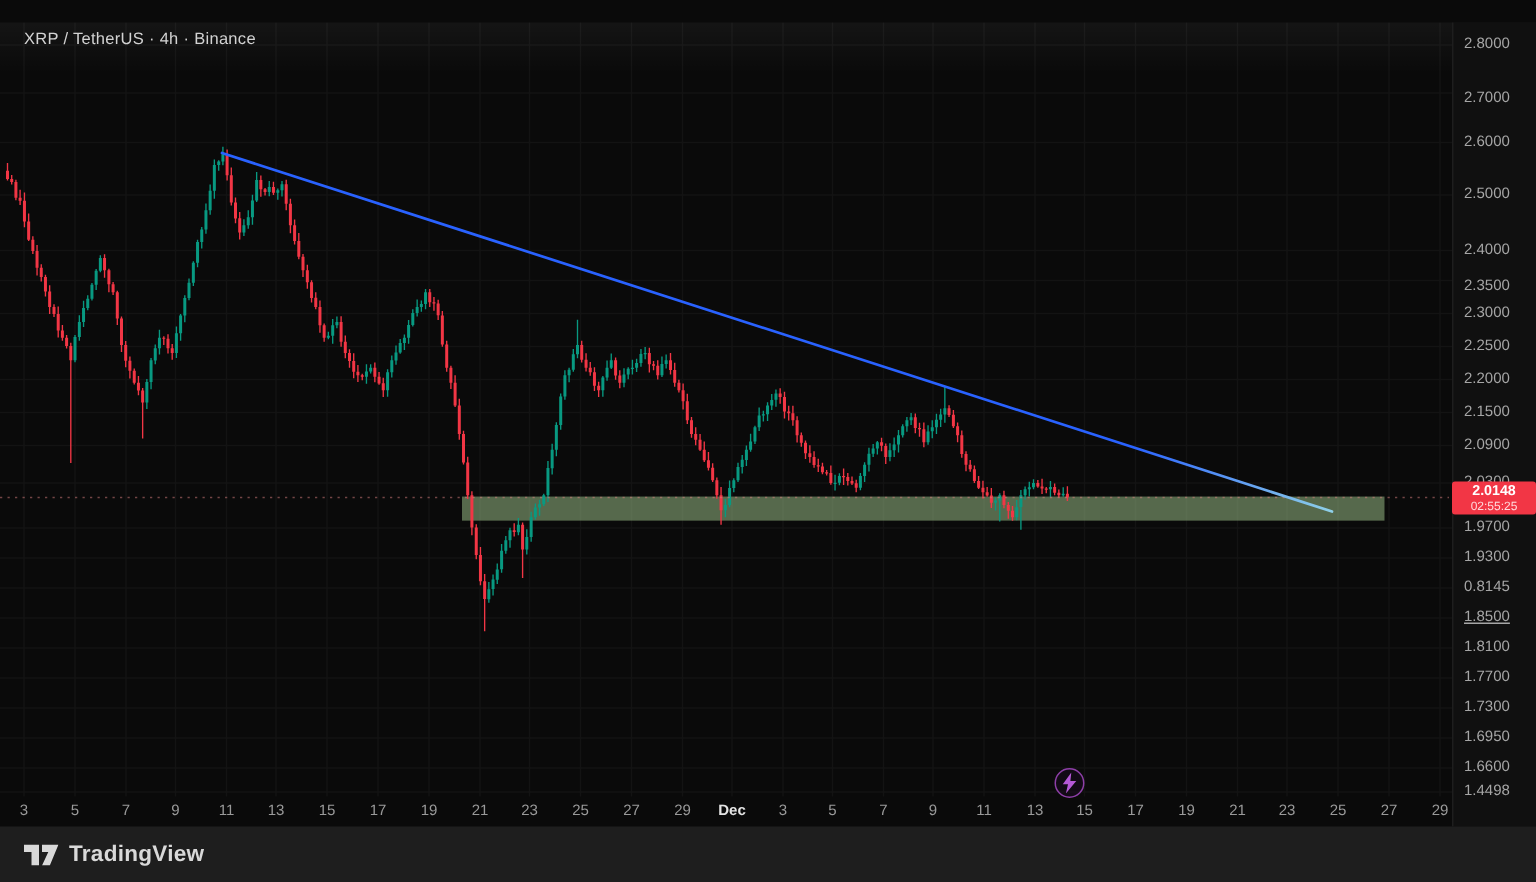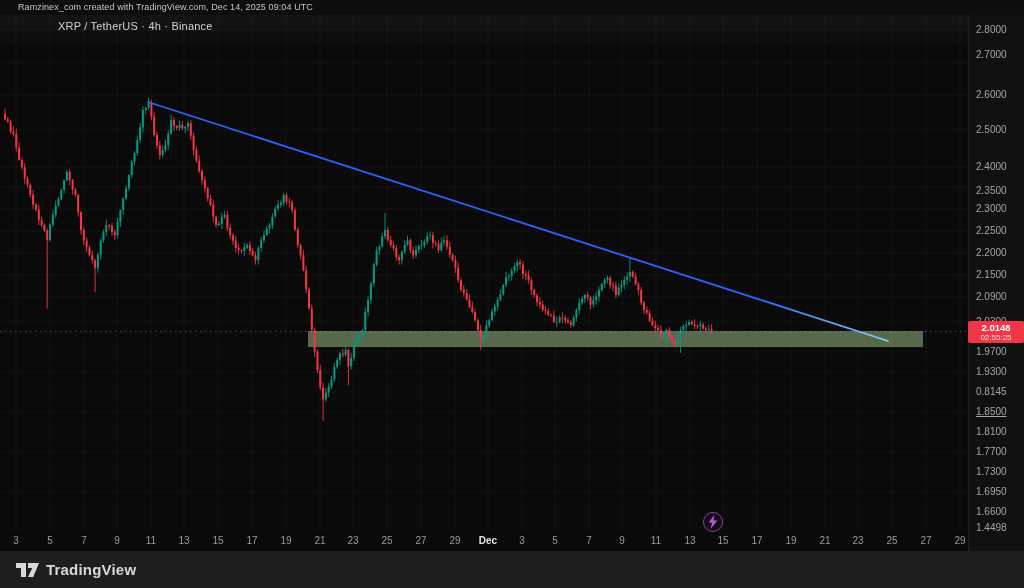--- a/index.html
+++ b/index.html
@@ -9,21 +9,21 @@
   
   #attribution-bar{position:absolute;left:0;top:0;width:1024px;height:15px;
     background:#0d0d0d;color:#c6c6c6;font-size:9px;line-height:15px;
     padding-left:18px;box-sizing:border-box;letter-spacing:.1px;}
   
   #pane-top-gradient{position:absolute;left:0;top:15px;width:1024px;height:34px;
     background:linear-gradient(to bottom,rgba(255,255,255,0.045),rgba(255,255,255,0));
     pointer-events:none;}
   
   #symbol-legend{position:absolute;left:16px;top:20px;color:#d2d2d2;font-size:11px;
-    letter-spacing:.2px;z-index:5;margin-left:42px;}
+    letter-spacing:.2px;z-index:5;}
   
   #chart-svg{position:absolute;left:0;top:0;z-index:1;}
   
   #price-axis{position:absolute;left:968px;top:15px;width:56px;height:536px;
     background:#101010;border-left:1px solid rgba(255,255,255,0.06);
     box-sizing:border-box;z-index:2;}
   .price-axis-label{position:absolute;left:7px;color:#a6a6a6;font-size:10px;
     height:12px;line-height:12px;white-space:nowrap;}
   #last-price-label{position:absolute;left:968px;top:321px;width:56px;height:22px;
     background:#f23645;border-radius:2px;z-index:6;display:flex;flex-direction:column;
@@ -45,23 +45,20 @@
     background:#1e1e1e;display:flex;align-items:center;padding-left:16px;
     box-sizing:border-box;z-index:3;}
   #tradingview-logo{display:flex;align-items:center;gap:7px;cursor:pointer;}
   #brand-name{color:#d9d9d9;font-size:15px;font-weight:bold;letter-spacing:.2px;text-align:center;}
 </style>
 </head>
 <body>
 
 <div id="stage">
 
-  <div id="attribution-bar">
-    <span>Ramzinex_com created with TradingView.com, Dec 14, 2025 09:04 UTC</span>
-  </div>
 
   <svg id="chart-svg" width="1024" height="588">
       <path d="M16 15V531M50 15V531M84 15V531M117 15V531M151 15V531M184 15V531M218 15V531M252 15V531M286 15V531M320 15V531M353 15V531M387 15V531M421 15V531M455 15V531M488 15V531M522 15V531M555 15V531M589 15V531M622 15V531M656 15V531M690 15V531M723 15V531M757 15V531M791 15V531M825 15V531M858 15V531M892 15V531M926 15V531M960 15V531M0 30H968M0 62H968M0 95H968M0 130H968M0 167H968M0 187H968M0 209H968M0 231H968M0 253H968M0 275H968M0 297H968M0 322H968M0 352H968M0 372H968M0 392H968M0 412H968M0 432H968M0 452H968M0 472H968M0 492H968M0 512H968M0 528H968" stroke="rgba(255,255,255,0.04)" stroke-width="1" fill="none"></path>
       <rect x="308" y="331.04112697317373" width="615" height="16.04944699631784" fill="rgba(134,165,118,0.62)"></rect>
       <path d="M50.0 223.3V241.5M52.9 210.1V227.1M55.7 200.5V218.0M58.5 196.9V206.9M61.3 188.6V200.3M64.1 179.3V193.3M66.9 170.1V181.5M97.9 252.6V272.6M100.7 238.6V259.5M103.5 229.7V242.9M106.3 219.9V236.3M117.6 217.7V238.6M120.4 209.4V227.1M123.2 196.9V214.9M126.0 185.6V200.1M128.9 174.2V190.7M131.7 159.9V178.2M134.5 151.3V165.6M137.3 135.7V155.8M140.1 123.0V143.2M142.9 106.3V132.5M145.8 106.8V113.9M148.6 97.9V110.2M162.6 146.1V157.4M165.5 140.1V152.5M168.3 129.8V149.9M171.1 114.7V134.6M179.5 120.6V130.8M185.2 125.6V133.1M188.0 120.7V131.0M218.9 221.2V226.1M221.8 212.7V229.2M224.6 211.0V218.8M244.3 242.8V255.9M247.1 242.8V249.0M258.4 246.1V264.5M261.2 237.0V251.7M264.0 230.4V243.2M266.8 226.0V235.9M269.6 223.0V233.4M272.4 213.4V229.1M275.2 206.2V217.6M278.1 199.7V211.0M280.9 200.4V207.9M283.7 192.7V206.1M325.9 388.0V401.9M328.7 383.0V397.0M331.5 375.7V389.3M334.4 362.7V381.9M337.2 357.3V369.1M340.0 351.8V365.2M345.6 345.3V356.8M351.2 352.8V369.6M354.1 341.1V361.1M356.9 335.6V346.3M359.7 333.2V343.9M362.5 329.1V337.4M365.3 307.4V334.6M368.1 295.9V316.4M370.9 281.5V304.2M373.8 262.4V286.5M376.6 246.8V266.5M379.4 245.1V254.9M382.2 232.6V247.8M385.0 213.1V238.9M401.9 250.7V264.5M404.7 240.3V253.9M407.5 235.6V246.0M416.0 245.5V258.2M418.8 244.8V252.9M421.6 239.8V249.7M424.4 239.2V248.0M427.3 232.6V244.5M430.1 231.3V239.5M441.3 237.7V251.4M444.1 236.3V245.6M483.6 332.7V344.8M486.4 320.4V338.1M489.2 318.8V328.2M492.0 308.5V321.3M494.8 303.3V315.6M497.6 297.0V310.6M500.4 289.2V301.1M503.3 283.9V296.0M506.1 271.6V287.3M508.9 273.8V281.0M511.7 268.1V280.6M514.5 262.7V273.3M517.3 259.7V271.2M556.7 316.5V327.0M559.6 315.5V323.5M573.6 315.3V326.9M576.4 308.1V321.4M579.3 298.5V314.4M582.1 296.0V304.7M584.9 294.0V303.0M593.3 295.5V307.5M596.1 291.7V304.6M599.0 286.6V301.6M601.8 282.9V291.6M604.6 278.0V287.8M607.4 275.3V283.4M618.7 283.5V296.5M621.5 280.1V292.2M624.3 275.8V289.4M627.1 272.5V284.6M629.9 257.7V281.9M663.7 331.5V340.3M666.5 328.8V347.6M677.8 333.3V346.9M680.6 326.7V353.1M683.4 324.3V333.0M686.2 321.1V331.0M689.0 319.5V326.1M700.3 320.6V331.5M708.8 324.8V331.1" stroke="#089981" stroke-width="0.9" fill="none"></path>
       <path d="M5.0 108.7V120.4M7.8 116.7V123.0M10.6 119.8V133.5M13.4 126.5V136.7M16.3 128.4V151.5M19.1 142.4V160.7M21.9 157.5V169.4M24.7 163.4V183.7M27.5 176.2V187.7M30.3 183.1V197.6M33.1 190.2V209.3M36.0 202.9V211.3M38.8 204.3V225.0M41.6 216.7V227.1M44.4 223.3V232.3M47.2 228.5V308.6M69.7 169.5V185.2M72.6 179.1V194.9M75.4 188.0V196.7M78.2 193.8V216.7M81.0 211.0V234.6M83.8 227.4V244.9M86.6 237.6V252.4M89.5 245.7V256.4M92.3 250.7V263.5M95.1 258.7V292.3M109.2 224.1V230.0M112.0 222.9V235.6M114.8 229.4V239.9M151.4 99.6V120.4M154.2 111.7V137.0M157.0 131.7V148.9M159.8 141.3V159.6M173.9 117.0V131.1M176.7 125.3V130.4M182.3 121.1V130.0M190.8 119.9V140.2M193.6 132.5V155.5M196.4 146.3V163.0M199.2 155.4V172.8M202.0 169.3V184.6M204.9 176.5V192.5M207.7 186.8V201.7M210.5 194.8V206.2M213.3 200.4V221.9M216.1 215.7V227.9M227.4 210.9V231.2M230.2 223.7V238.8M233.0 232.8V245.1M235.8 235.5V252.2M238.6 243.4V254.6M241.5 249.1V253.5M249.9 241.6V254.9M252.7 248.0V256.5M255.5 251.8V264.6M286.5 192.6V204.6M289.3 198.0V207.1M292.1 199.9V213.4M294.9 207.4V231.1M297.8 227.2V247.8M300.6 243.9V259.3M303.4 250.1V271.4M306.2 265.9V293.1M309.0 287.1V309.6M311.8 304.5V332.7M314.6 327.5V356.8M317.5 349.5V372.8M320.3 364.7V390.2M323.1 382.7V420.8M342.8 348.8V357.7M348.4 348.4V385.3M387.8 227.2V241.7M390.7 235.5V247.6M393.5 241.4V250.5M396.3 244.8V260.6M399.1 254.5V264.7M410.4 238.3V253.1M413.2 246.8V258.8M432.9 231.8V248.4M435.7 240.7V246.8M438.5 240.1V253.0M447.0 235.4V249.6M449.8 241.8V257.9M452.6 253.1V261.6M455.4 255.7V273.0M458.2 262.5V282.7M461.0 278.0V291.9M463.8 284.9V296.8M466.7 289.4V300.6M469.5 294.4V308.0M472.3 301.4V313.7M475.1 308.8V321.3M477.9 318.4V332.5M480.7 324.7V349.9M520.1 258.9V269.1M523.0 261.2V279.0M525.8 270.5V280.3M528.6 270.5V283.8M531.4 277.5V295.0M534.2 288.4V297.9M537.0 293.7V306.0M539.9 296.9V308.5M542.7 300.9V311.9M545.5 305.9V314.6M548.3 308.5V316.2M551.1 313.4V317.0M553.9 310.3V323.1M562.4 312.3V323.4M565.2 315.4V323.6M568.0 317.6V323.4M570.8 319.9V328.1M587.7 291.9V300.8M590.5 295.7V309.4M610.2 275.7V288.9M613.0 281.8V291.2M615.9 281.7V298.1M632.7 270.1V278.0M635.6 273.4V285.4M638.4 281.7V294.8M641.2 287.0V305.1M644.0 300.9V314.1M646.8 306.6V314.5M649.6 310.4V322.0M652.4 317.4V326.0M655.3 320.5V332.4M658.1 324.6V331.2M660.9 325.3V338.7M669.3 327.2V338.9M672.2 334.6V345.8M675.0 337.3V347.2M691.9 320.0V325.2M694.7 319.1V329.4M697.5 324.7V328.9M703.1 322.3V330.2M705.9 326.3V331.7M711.6 324.1V334.0" stroke="#f23645" stroke-width="0.9" fill="none"></path>
       <path d="M49.0 224.6h2v15.6h-2ZM51.9 214.7h2v10.0h-2ZM54.7 205.4h2v9.3h-2ZM57.5 199.1h2v6.2h-2ZM60.3 189.8h2v9.4h-2ZM63.1 180.5h2v9.3h-2ZM65.9 172.0h2v8.5h-2ZM96.9 254.7h2v13.6h-2ZM99.7 240.2h2v14.4h-2ZM102.5 232.2h2v8.1h-2ZM105.3 225.1h2v7.0h-2ZM116.6 222.1h2v13.2h-2ZM119.4 210.3h2v11.8h-2ZM122.2 198.7h2v11.6h-2ZM125.0 188.5h2v10.2h-2ZM127.9 175.1h2v13.4h-2ZM130.7 161.4h2v13.7h-2ZM133.5 153.0h2v8.4h-2ZM136.3 140.1h2v12.9h-2ZM139.1 127.2h2v12.9h-2ZM141.9 110.0h2v17.2h-2ZM144.8 107.7h2v2.3h-2ZM147.6 102.9h2v4.8h-2ZM161.6 150.1h2v4.9h-2ZM164.5 144.9h2v5.2h-2ZM167.3 133.6h2v11.3h-2ZM170.1 120.0h2v13.6h-2ZM178.5 124.7h2v3.3h-2ZM184.2 126.8h2v1.7h-2ZM187.0 122.9h2v3.9h-2ZM217.9 223.8h2v1.3h-2ZM220.8 216.9h2v6.9h-2ZM223.6 214.7h2v2.2h-2ZM243.3 247.6h2v3.5h-2ZM246.1 245.2h2v2.5h-2ZM257.4 248.1h2v12.1h-2ZM260.2 240.2h2v7.9h-2ZM263.0 235.0h2v5.3h-2ZM265.8 228.6h2v6.4h-2ZM268.6 225.1h2v3.5h-2ZM271.4 216.7h2v8.5h-2ZM274.2 208.7h2v7.9h-2ZM277.1 204.7h2v4.0h-2ZM279.9 202.6h2v2.1h-2ZM282.7 194.9h2v7.8h-2ZM324.9 392.8h2v6.7h-2ZM327.7 386.4h2v6.3h-2ZM330.5 379.6h2v6.9h-2ZM333.4 367.1h2v12.4h-2ZM336.2 360.1h2v7.0h-2ZM339.0 353.5h2v6.6h-2ZM344.6 349.9h2v4.9h-2ZM350.2 358.0h2v8.3h-2ZM353.1 344.8h2v13.2h-2ZM355.9 338.4h2v6.4h-2ZM358.7 336.2h2v2.2h-2ZM361.5 330.1h2v6.1h-2ZM364.3 312.0h2v18.1h-2ZM367.1 299.8h2v12.3h-2ZM369.9 283.4h2v16.4h-2ZM372.8 264.4h2v19.0h-2ZM375.6 250.2h2v14.2h-2ZM378.4 246.5h2v3.7h-2ZM381.2 236.2h2v10.3h-2ZM384.0 230.0h2v6.2h-2ZM400.9 251.7h2v8.5h-2ZM403.7 245.1h2v6.6h-2ZM406.5 240.2h2v4.9h-2ZM415.0 249.7h2v5.5h-2ZM417.8 245.8h2v3.9h-2ZM420.6 245.2h2v0.8h-2ZM423.4 242.0h2v3.2h-2ZM426.3 236.0h2v6.0h-2ZM429.1 235.3h2v0.8h-2ZM440.3 242.7h2v7.5h-2ZM443.1 240.2h2v2.4h-2ZM482.6 336.5h2v3.6h-2ZM485.4 325.4h2v11.2h-2ZM488.2 320.2h2v5.2h-2ZM491.0 311.4h2v8.8h-2ZM493.8 306.5h2v4.9h-2ZM496.6 299.8h2v6.8h-2ZM499.4 294.4h2v5.4h-2ZM502.3 284.9h2v9.4h-2ZM505.1 277.0h2v7.9h-2ZM507.9 276.2h2v0.8h-2ZM510.7 270.4h2v5.8h-2ZM513.5 266.6h2v3.8h-2ZM516.3 262.3h2v4.2h-2ZM555.7 321.9h2v0.8h-2ZM558.6 317.4h2v4.5h-2ZM572.6 317.4h2v7.8h-2ZM575.4 309.9h2v7.4h-2ZM578.3 302.5h2v7.4h-2ZM581.1 299.0h2v3.5h-2ZM583.9 294.9h2v4.1h-2ZM592.3 300.2h2v4.4h-2ZM595.1 296.4h2v3.8h-2ZM598.0 290.1h2v6.3h-2ZM600.8 284.1h2v6.1h-2ZM603.6 280.2h2v3.9h-2ZM606.4 278.1h2v2.1h-2ZM617.7 287.6h2v7.3h-2ZM620.5 284.9h2v2.6h-2ZM623.3 279.8h2v5.1h-2ZM626.1 276.4h2v3.4h-2ZM628.9 272.1h2v4.3h-2ZM662.7 333.6h2v1.5h-2ZM665.5 330.1h2v3.5h-2ZM676.8 338.1h2v6.7h-2ZM679.6 330.1h2v7.9h-2ZM682.4 326.1h2v4.0h-2ZM685.2 324.8h2v1.4h-2ZM688.0 322.0h2v2.8h-2ZM699.3 324.6h2v1.5h-2ZM707.8 329.2h2v1.0h-2Z" fill="#089981"></path>
       <path d="M4.0 113.8h2v5.5h-2ZM6.8 119.3h2v2.1h-2ZM9.6 121.4h2v10.4h-2ZM12.4 131.8h2v2.0h-2ZM15.3 133.9h2v13.7h-2ZM18.1 147.6h2v12.3h-2ZM20.9 159.9h2v7.4h-2ZM23.7 167.3h2v11.2h-2ZM26.5 178.5h2v6.2h-2ZM29.3 184.7h2v9.7h-2ZM32.1 194.4h2v10.3h-2ZM35.0 204.7h2v4.7h-2ZM37.8 209.4h2v10.9h-2ZM40.6 220.3h2v4.8h-2ZM43.4 225.1h2v5.5h-2ZM46.2 230.6h2v9.6h-2ZM68.7 172.0h2v8.1h-2ZM71.6 180.1h2v9.4h-2ZM74.4 189.5h2v5.3h-2ZM77.2 194.9h2v17.4h-2ZM80.0 212.3h2v17.7h-2ZM82.8 230.0h2v10.5h-2ZM85.6 240.5h2v6.7h-2ZM88.5 247.2h2v8.0h-2ZM91.3 255.2h2v5.1h-2ZM94.1 260.3h2v8.0h-2ZM108.2 225.1h2v0.8h-2ZM111.0 225.8h2v6.3h-2ZM113.8 232.1h2v3.2h-2ZM150.4 102.9h2v13.9h-2ZM153.2 116.8h2v18.2h-2ZM156.0 135.0h2v10.6h-2ZM158.8 145.5h2v9.5h-2ZM172.9 120.0h2v6.1h-2ZM175.7 126.1h2v1.9h-2ZM181.3 124.7h2v3.8h-2ZM189.8 122.9h2v12.9h-2ZM192.6 135.8h2v14.3h-2ZM195.4 150.1h2v10.6h-2ZM198.2 160.7h2v10.4h-2ZM201.0 171.1h2v9.0h-2ZM203.9 180.1h2v8.1h-2ZM206.7 188.2h2v10.4h-2ZM209.5 198.5h2v6.2h-2ZM212.3 204.7h2v12.1h-2ZM215.1 216.8h2v8.3h-2ZM226.4 214.7h2v13.2h-2ZM229.2 227.9h2v7.5h-2ZM232.0 235.3h2v5.4h-2ZM234.8 240.7h2v7.2h-2ZM237.6 247.8h2v2.3h-2ZM240.5 250.2h2v0.9h-2ZM248.9 245.2h2v5.9h-2ZM251.7 251.1h2v4.5h-2ZM254.5 255.5h2v4.7h-2ZM285.5 194.9h2v6.6h-2ZM288.3 201.5h2v0.8h-2ZM291.1 202.3h2v7.9h-2ZM293.9 210.3h2v19.4h-2ZM296.8 229.7h2v15.5h-2ZM299.6 245.2h2v10.0h-2ZM302.4 255.2h2v15.2h-2ZM305.2 270.4h2v19.0h-2ZM308.0 289.4h2v19.0h-2ZM310.8 308.4h2v21.7h-2ZM313.6 330.1h2v21.6h-2ZM316.5 351.7h2v18.3h-2ZM319.3 370.0h2v17.5h-2ZM322.1 387.5h2v11.9h-2ZM341.8 353.5h2v1.2h-2ZM347.4 349.9h2v16.4h-2ZM386.8 230.0h2v9.8h-2ZM389.7 239.8h2v5.3h-2ZM392.5 245.2h2v2.9h-2ZM395.3 248.1h2v9.0h-2ZM398.1 257.1h2v3.1h-2ZM409.4 240.2h2v10.1h-2ZM412.2 250.4h2v4.8h-2ZM431.9 235.3h2v7.6h-2ZM434.7 242.9h2v0.9h-2ZM437.5 243.8h2v6.3h-2ZM446.0 240.2h2v6.5h-2ZM448.8 246.7h2v8.4h-2ZM451.6 255.1h2v5.1h-2ZM454.4 260.2h2v7.3h-2ZM457.2 267.5h2v12.7h-2ZM460.0 280.2h2v9.2h-2ZM462.8 289.4h2v3.7h-2ZM465.7 293.1h2v6.7h-2ZM468.5 299.8h2v7.1h-2ZM471.3 306.8h2v5.1h-2ZM474.1 311.9h2v8.3h-2ZM476.9 320.2h2v9.9h-2ZM479.7 330.1h2v10.1h-2ZM519.1 262.3h2v2.3h-2ZM522.0 264.6h2v9.7h-2ZM524.8 274.3h2v1.2h-2ZM527.6 275.5h2v4.7h-2ZM530.4 280.2h2v10.0h-2ZM533.2 290.1h2v5.1h-2ZM536.0 295.2h2v6.9h-2ZM538.9 302.1h2v2.5h-2ZM541.7 304.6h2v5.4h-2ZM544.5 310.1h2v0.9h-2ZM547.3 311.0h2v3.8h-2ZM550.1 314.8h2v0.8h-2ZM552.9 315.4h2v6.6h-2ZM561.4 317.4h2v0.8h-2ZM564.2 318.0h2v2.6h-2ZM567.0 320.6h2v1.7h-2ZM569.8 322.2h2v2.9h-2ZM586.7 294.9h2v2.3h-2ZM589.5 297.3h2v7.3h-2ZM609.2 278.1h2v7.3h-2ZM612.0 285.4h2v0.8h-2ZM614.9 286.1h2v8.8h-2ZM631.7 272.1h2v4.5h-2ZM634.6 276.5h2v7.7h-2ZM637.4 284.2h2v5.9h-2ZM640.2 290.1h2v12.6h-2ZM643.0 302.7h2v7.2h-2ZM645.8 309.9h2v2.9h-2ZM648.6 312.8h2v7.9h-2ZM651.4 320.7h2v4.4h-2ZM654.3 325.2h2v2.9h-2ZM657.1 328.1h2v2.2h-2ZM659.9 330.3h2v4.8h-2ZM668.3 330.1h2v6.6h-2ZM671.2 336.7h2v3.8h-2ZM674.0 340.5h2v4.3h-2ZM690.9 322.0h2v2.3h-2ZM693.7 324.3h2v1.4h-2ZM696.5 325.7h2v0.8h-2ZM702.1 324.6h2v3.9h-2ZM704.9 328.5h2v1.6h-2ZM710.6 329.2h2v2.4h-2Z" fill="#f23645"></path>
       <line x1="0" y1="331.5867655722052" x2="966" y2="331.5867655722052" stroke="rgba(222,130,130,0.5)" stroke-width="1" stroke-dasharray="1.5 3.5"></line>
       <defs>
@@ -75,21 +72,21 @@
     </svg>
 
   <div id="pane-top-gradient"></div>
 
   <div id="symbol-legend">
     <span>XRP / TetherUS · 4h · Binance</span>
   </div>
 
   <div id="price-axis">
       <div class="price-axis-label" style="top: 9px;">2.8000</div>
-      <div class="price-axis-label" style="top: 34px;">2.7000</div>
+      <div class="price-axis-label" style="top: 45px;">2.7000</div>
       <div class="price-axis-label" style="top: 74px;">2.6000</div>
       <div class="price-axis-label" style="top: 109px;">2.5000</div>
       <div class="price-axis-label" style="top: 146px;">2.4000</div>
       <div class="price-axis-label" style="top: 170px;">2.3500</div>
       <div class="price-axis-label" style="top: 188px;">2.3000</div>
       <div class="price-axis-label" style="top: 210px;">2.2500</div>
       <div class="price-axis-label" style="top: 232px;">2.2000</div>
       <div class="price-axis-label" style="top: 254px;">2.1500</div>
       <div class="price-axis-label" style="top: 276px;">2.0900</div>
       <div class="price-axis-label" style="top: 301px;">2.0300</div>

